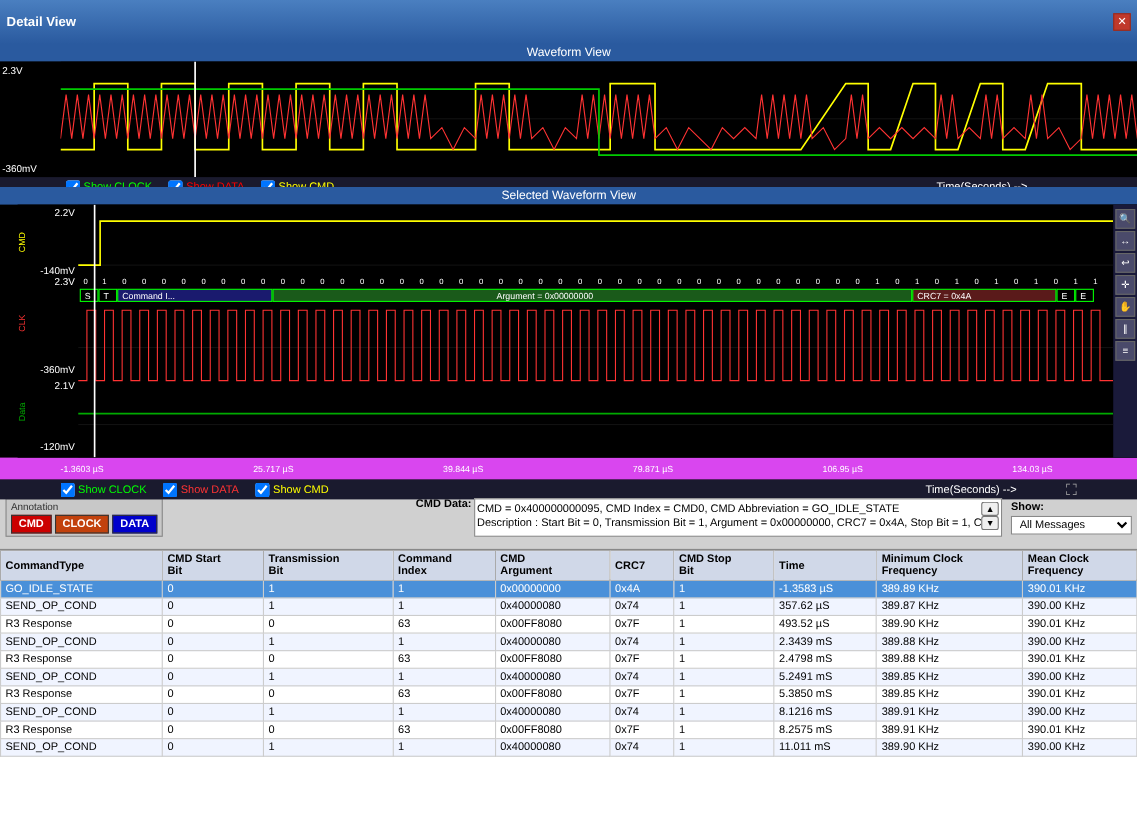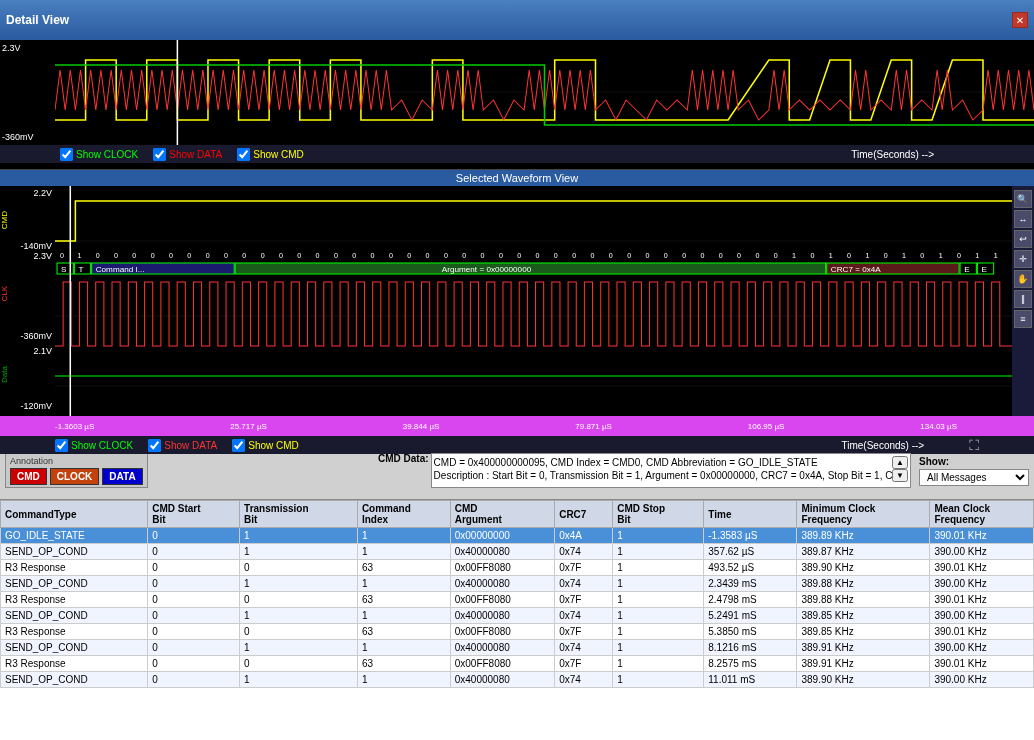--- a/index.html
+++ b/index.html
@@ -223,20 +223,21 @@
 <body>
 
 <div class="title-bar">
   <span>Detail View</span>
   <button class="close-btn">✕</button>
 </div>
 
 <div class="main-container">
 
   <div class="waveform-top">
+    <div class="waveform-title">Waveform View</div>
     <div style="display:flex; height:105px; background:#000;">
       <div style="width:55px; display:flex; flex-direction:column; justify-content:space-between; padding:3px 2px; color:white; font-size:9px;">
         <span>2.3V</span>
         <span>-360mV</span>
       </div>
       <svg class="top-chart" viewBox="0 0 960 105" preserveAspectRatio="none" style="flex:1;">
 
         <rect width="960" height="105" fill="#000"></rect>
 
         <line x1="0" y1="52" x2="960" y2="52" stroke="#222" stroke-width="0.5"></line>
@@ -263,21 +264,21 @@
         <input type="checkbox" checked="" style="">
         <span class="cb-cmd">Show CMD</span>
       </div>
       <span class="time-label">Time(Seconds) --&gt;</span>
     </div>
   </div>
 
   <div class="waveform-selected">
     <div class="waveform-selected-title">Selected Waveform View</div>
 
-    <div style="display:flex; height:230px; position:relative; background:#000;">
+    <div style="display:flex; height:230px; position:relative; background:#000;margin-left:16px;">
 
       <div style="width:55px; position:relative; font-size:9px; color:white; flex-shrink:0;">
         <div style="position:absolute; top:2px; right:3px;">2.2V</div>
         <div style="position:absolute; top:55px; right:3px;">-140mV</div>
         <div style="position:absolute; top:65px; right:3px;">2.3V</div>
         <div style="position:absolute; top:145px; right:3px;">-360mV</div>
         <div style="position:absolute; top:160px; right:3px;">2.1V</div>
         <div style="position:absolute; top:215px; right:3px;">-120mV</div>
 
         <div style="position:absolute; left:0px; top:25px; color:#ffff00; font-size:8px; writing-mode:vertical-rl; transform:rotate(180deg);">CMD</div>

